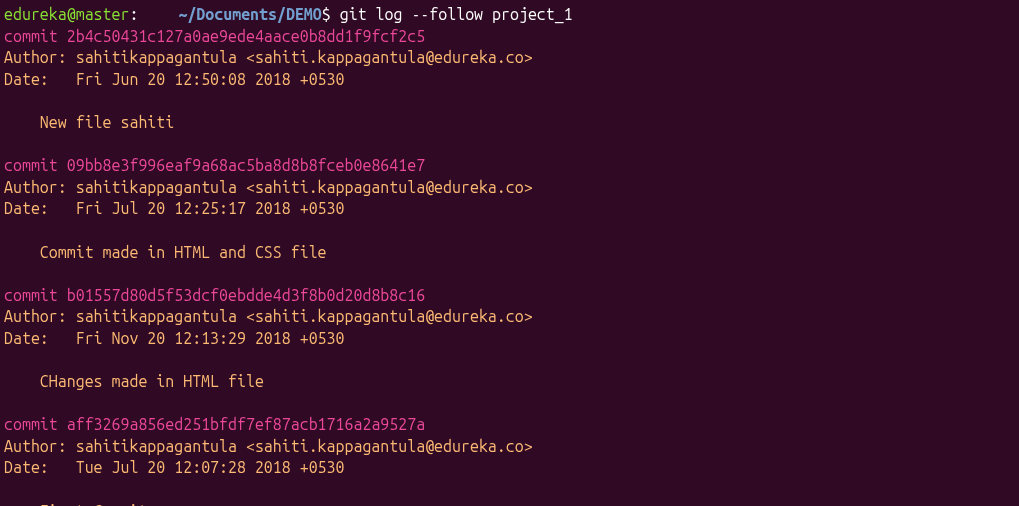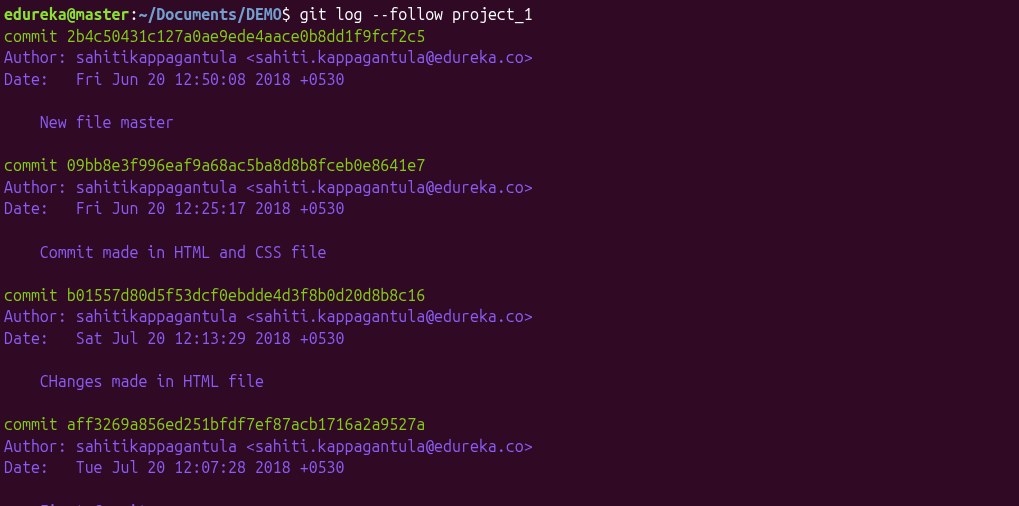--- a/index.html
+++ b/index.html
@@ -16,59 +16,60 @@
       padding: 4px 4px;
       width: 1019px;
       height: 506px;
       overflow: hidden;
     }
     .terminal {
       white-space: pre;
     }
     .prompt-user {
       color: #8ae234;
-      font-weight: bold;
+      font-weight: normal;
       text-align: center;
     }
     .prompt-path {
       color: #729fcf;
       font-weight: bold;
+      margin-left: 40px;
     }
     .prompt-dollar {
       color: #ffffff;
     }
     .command {
       color: #ffffff;
     }
     .commit-line {
-      color: #84cc16;
+      color: #ec4899;
     }
     .text-white {
-      color: #8b5cf6;
+      color: #fdba74;
     }
   </style>
 </head>
 <body>
 
 <div class="terminal"><span class="prompt-user">edureka@master</span><span class="prompt-dollar">:</span><span class="prompt-path">~/Documents/DEMO</span><span class="prompt-dollar">$ </span><span class="command">git log --follow project_1</span>
 <span class="commit-line">commit </span><span class="commit-line">2b4c50431c127a0ae9ede4aace0b8dd1f9fcf2c5</span>
 <span class="text-white">Author: </span><span class="text-white">sahitikappagantula &lt;sahiti.kappagantula@edureka.co&gt;</span>
 <span class="text-white">Date:   </span><span class="text-white">Fri Jun 20 12:50:08 2018 +0530</span>
 
-<span class="text-white">    New file master</span>
+<span class="text-white">    New file sahiti</span>
 
 <span class="commit-line">commit </span><span class="commit-line">09bb8e3f996eaf9a68ac5ba8d8b8fceb0e8641e7</span>
 <span class="text-white">Author: </span><span class="text-white">sahitikappagantula &lt;sahiti.kappagantula@edureka.co&gt;</span>
-<span class="text-white">Date:   </span><span class="text-white">Fri Jun 20 12:25:17 2018 +0530</span>
+<span class="text-white">Date:   </span><span class="text-white">Fri Jul 20 12:25:17 2018 +0530</span>
 
 <span class="text-white">    Commit made in HTML and CSS file</span>
 
 <span class="commit-line">commit </span><span class="commit-line">b01557d80d5f53dcf0ebdde4d3f8b0d20d8b8c16</span>
 <span class="text-white">Author: </span><span class="text-white">sahitikappagantula &lt;sahiti.kappagantula@edureka.co&gt;</span>
-<span class="text-white">Date:   </span><span class="text-white">Sat Jul 20 12:13:29 2018 +0530</span>
+<span class="text-white">Date:   </span><span class="text-white">Fri Nov 20 12:13:29 2018 +0530</span>
 
 <span class="text-white">    CHanges made in HTML file</span>
 
 <span class="commit-line">commit </span><span class="commit-line">aff3269a856ed251bfdf7ef87acb1716a2a9527a</span>
 <span class="text-white">Author: </span><span class="text-white">sahitikappagantula &lt;sahiti.kappagantula@edureka.co&gt;</span>
 <span class="text-white">Date:   </span><span class="text-white">Tue Jul 20 12:07:28 2018 +0530</span>
 
 <span class="text-white">    First Commit</span></div>
 
 </body></html>

